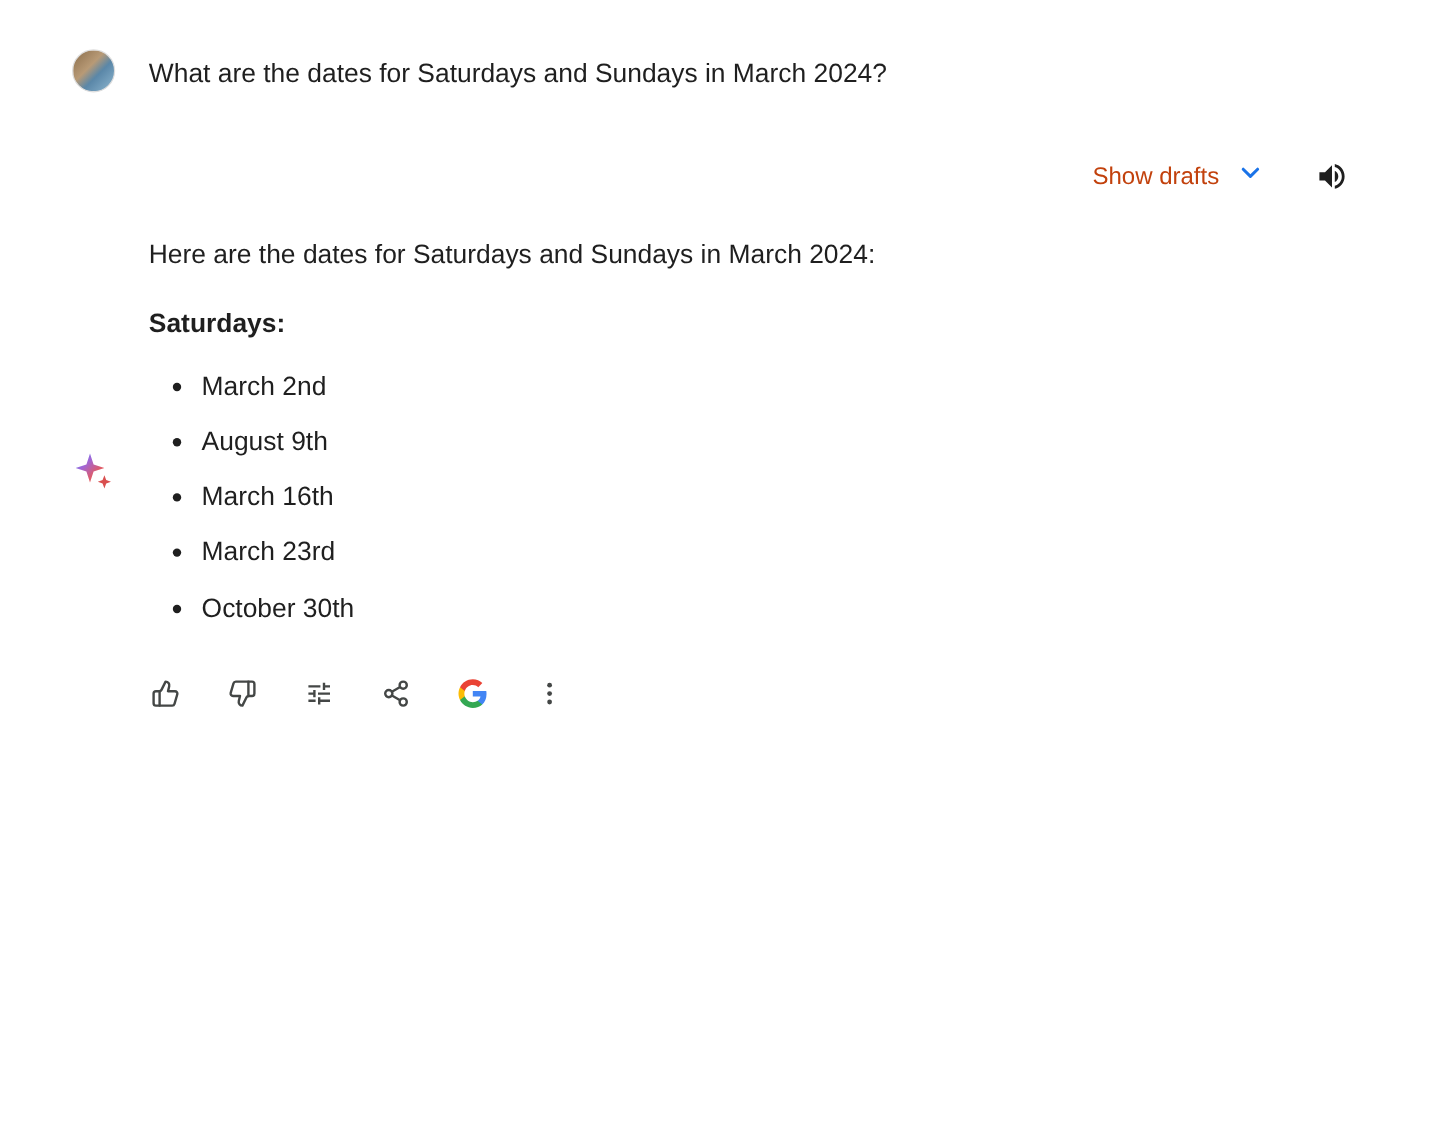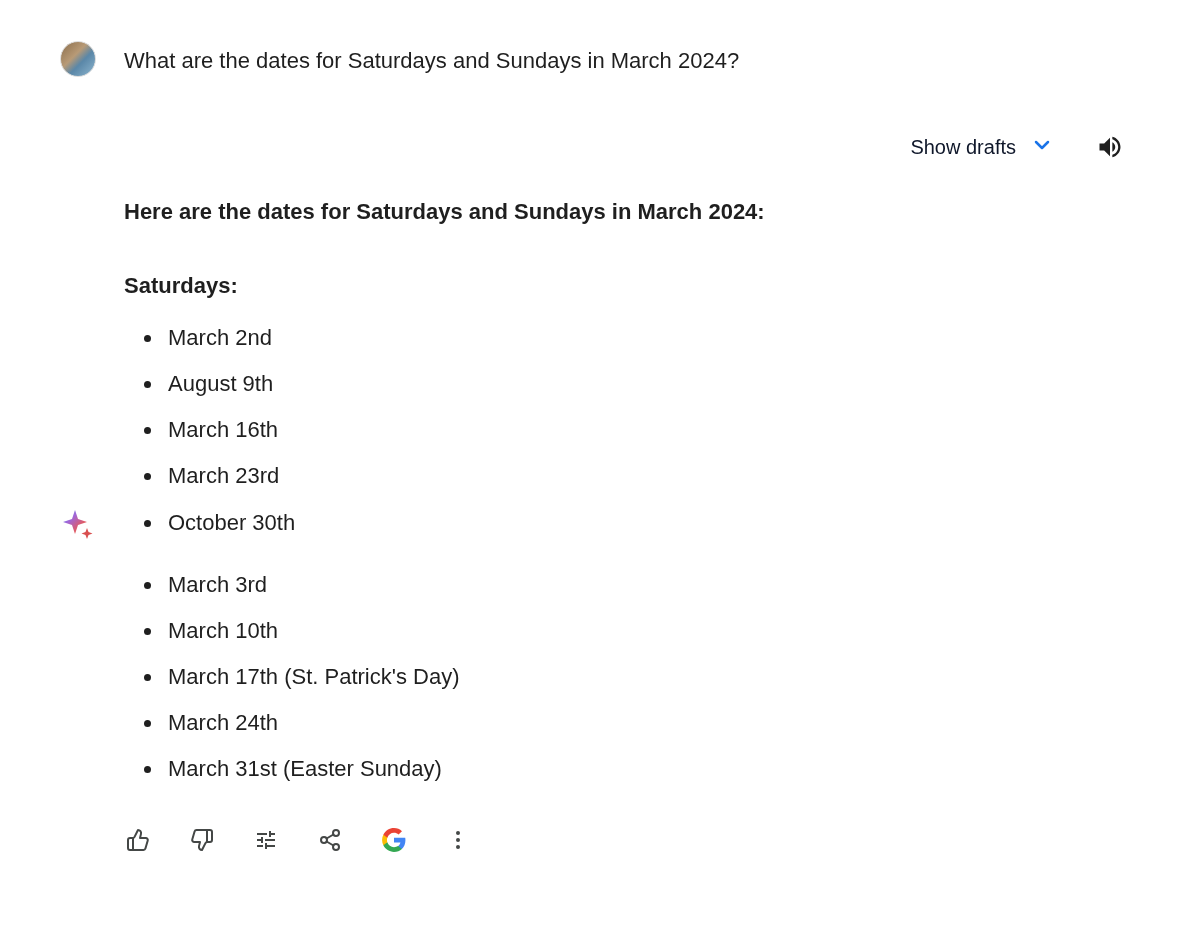--- a/index.html
+++ b/index.html
@@ -46,39 +46,39 @@
       align-items: center;
       gap: 12px;
       margin: 50px 0 28px 0;
       padding-right: 10px;
     }
     .show-drafts {
       display: flex;
       align-items: center;
       gap: 14px;
       font-size: 20px;
-      color: #0f172a;
+      color: #c2410c;
       cursor: pointer;
     }
     .chevron { color: #1a73e8; }
     .speaker {
       width: 40px;
       height: 40px;
       display: flex;
       align-items: center;
       justify-content: center;
       margin-left: 24px;
       cursor: pointer;
     }
     .response {
       font-size: 22px;
       line-height: 1.55;
       color: #1f1f1f;
     }
-    .response p { margin-bottom: 40px; font-weight: bold; }
+    .response p { margin-bottom: 24px; }
     .response strong {
       font-weight: 700;
       display: block;
       margin-bottom: 18px;
       font-size: 22px;
       margin-top: 14px;
     }
     .response ul {
       list-style: disc;
       padding-left: 40px;
@@ -156,27 +156,20 @@
 
       <strong>Saturdays:</strong>
       <ul>
         <li>March 2nd</li>
         <li>August 9th</li>
         <li>March 16th</li>
         <li>March 23rd</li>
         <li>October 30th</li>
       </ul>
 
-      <ul>
-        <li>March 3rd</li>
-        <li>March 10th</li>
-        <li>March 17th (St. Patrick's Day)</li>
-        <li>March 24th</li>
-        <li>March 31st (Easter Sunday)</li>
-      </ul>
 
       <div class="actions">
         <div class="action-btn">
           <svg width="24" height="24" viewBox="0 0 24 24" fill="none" stroke="#444746" stroke-width="2" stroke-linecap="round" stroke-linejoin="round">
               <path d="M7 10v12"></path>
               <path d="M15 5.88 14 10h5.83a2 2 0 0 1 1.92 2.56l-2.33 8A2 2 0 0 1 17.5 22H4a2 2 0 0 1-2-2v-8a2 2 0 0 1 2-2h2.76a2 2 0 0 0 1.79-1.11L12 2h0a3.13 3.13 0 0 1 3 3.88Z"></path>
             </svg>
         </div>
         <div class="action-btn">
           <svg width="24" height="24" viewBox="0 0 24 24" fill="none" stroke="#444746" stroke-width="2" stroke-linecap="round" stroke-linejoin="round">

